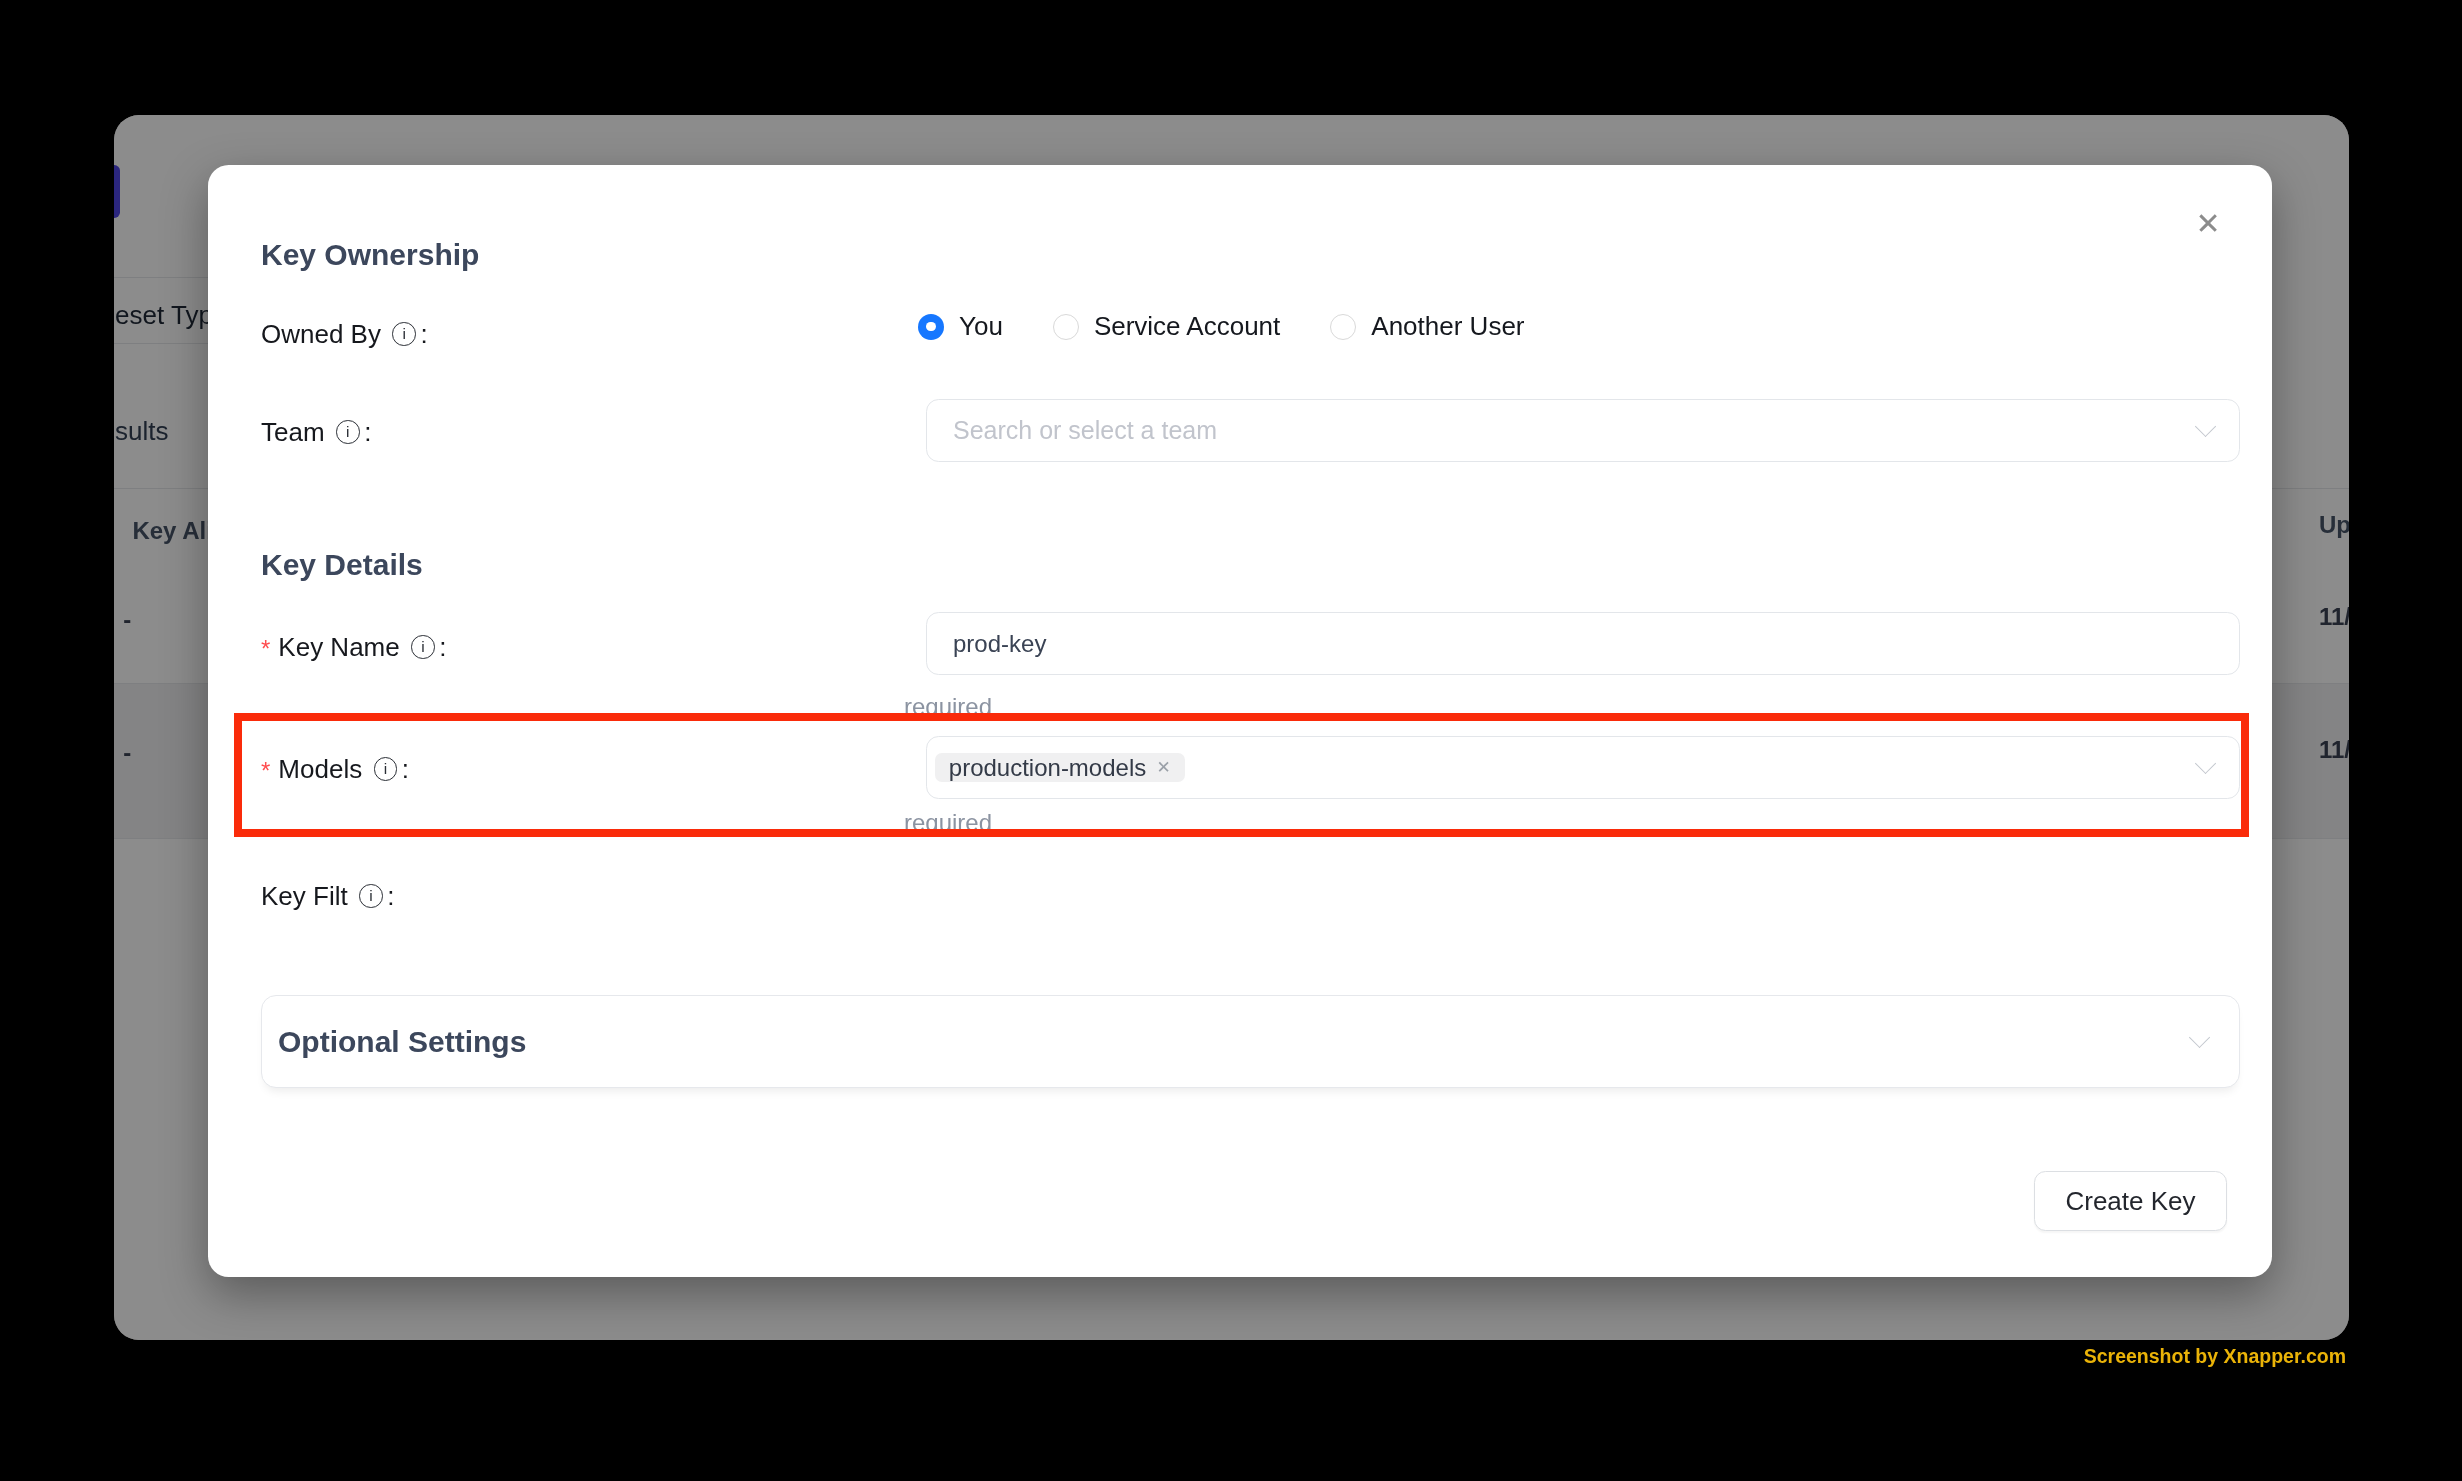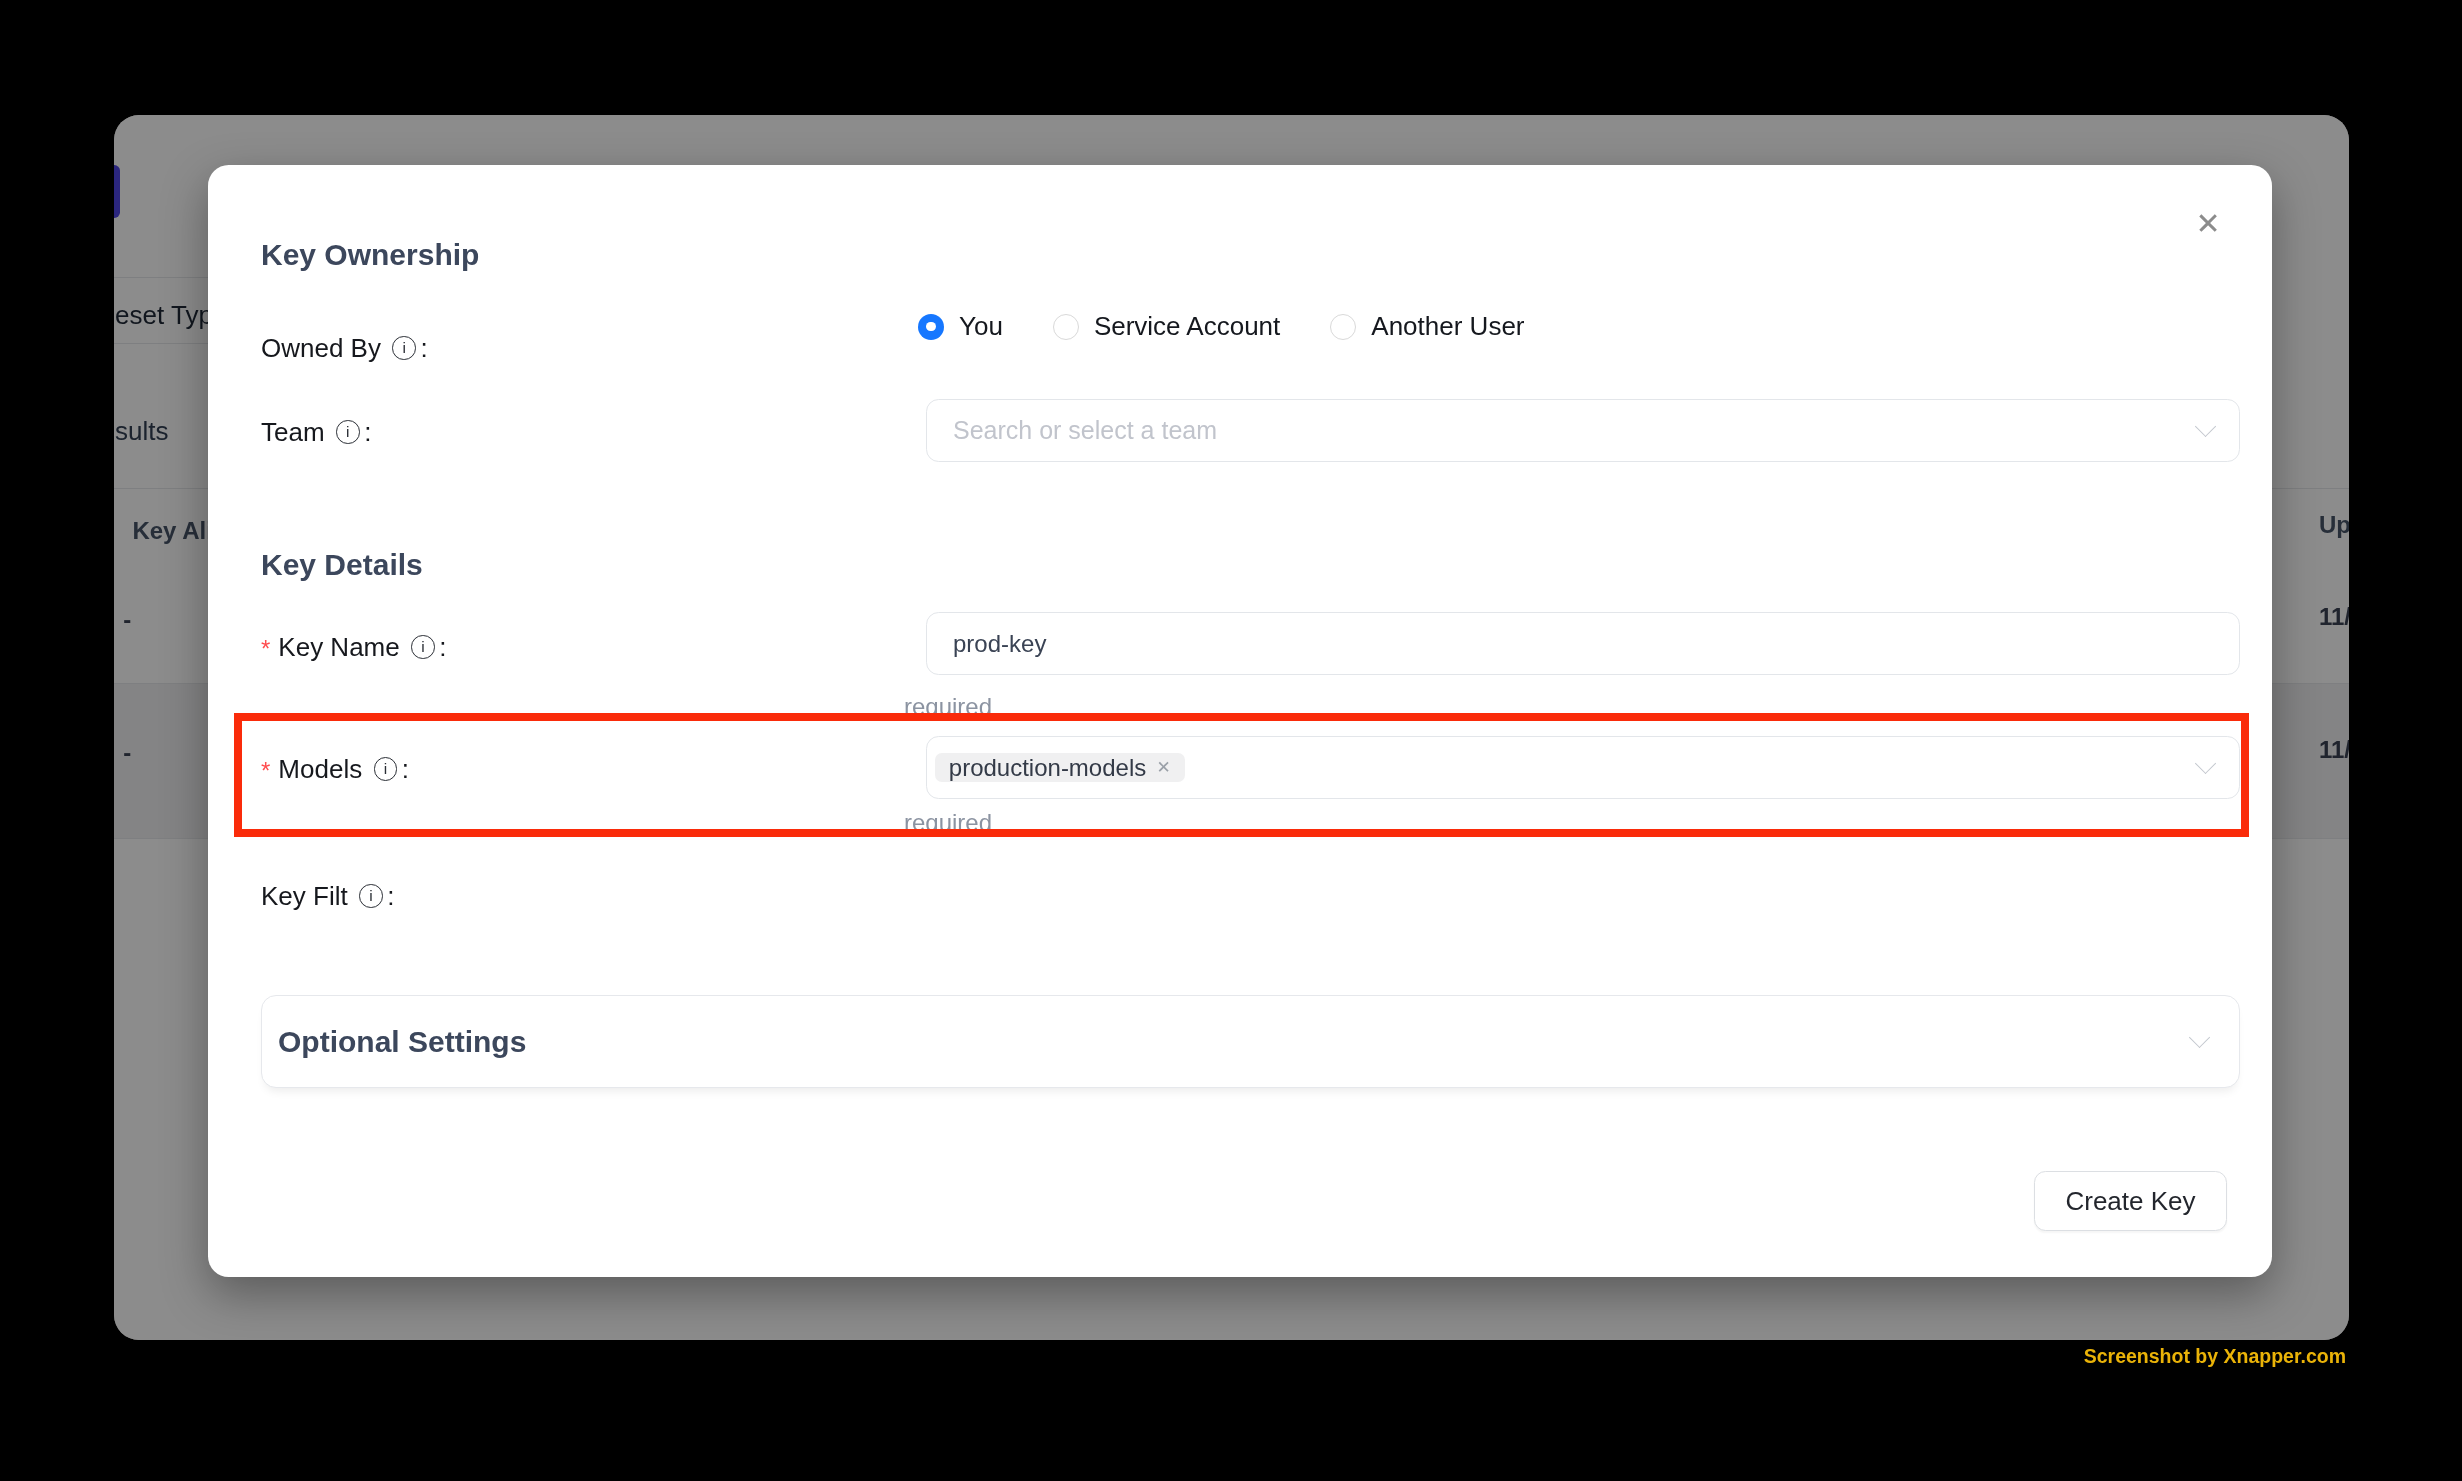--- a/index.html
+++ b/index.html
@@ -78,21 +78,21 @@
     margin-top: 20px;
   }
   .t-ownership { top: 53px; }
   .t-details   { top: 363px; }
 
   .field-label {
     position: absolute; left: 53px;
     height: 32px; display: flex; align-items: center;
     font-size: 26px; color: #16181d; white-space: nowrap;
   }
-  .lbl-owned  { top: 167px; }
+  .lbl-owned  { top: 153px; }
   .lbl-team   { top: 251px; }
   .lbl-keyname{ top: 466px; }
   .lbl-models { top: 588px; }
   .lbl-keytype{ top: 715px; }
 
   .req-star { color: #ff4d4f; font-size: 24px; margin-right: 8px; position: relative; top: 2.3px; }
   .info-icon {
     display: inline-flex; align-items: center; justify-content: center;
     width: 23.5px; height: 23.5px; margin-left: 11.5px;
     border: 1.7px solid #2a2e35; border-radius: 50%;

